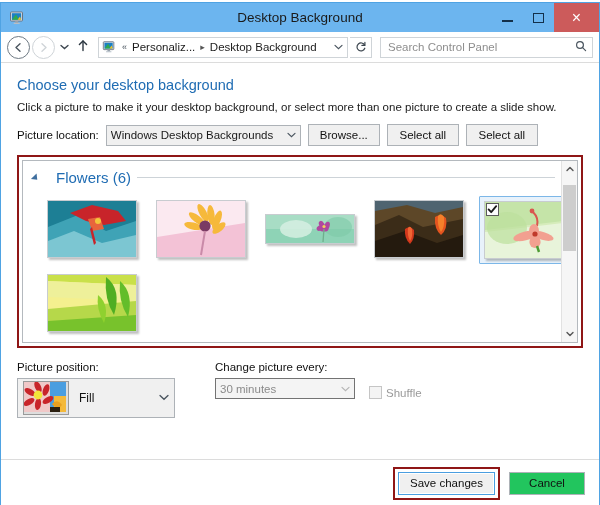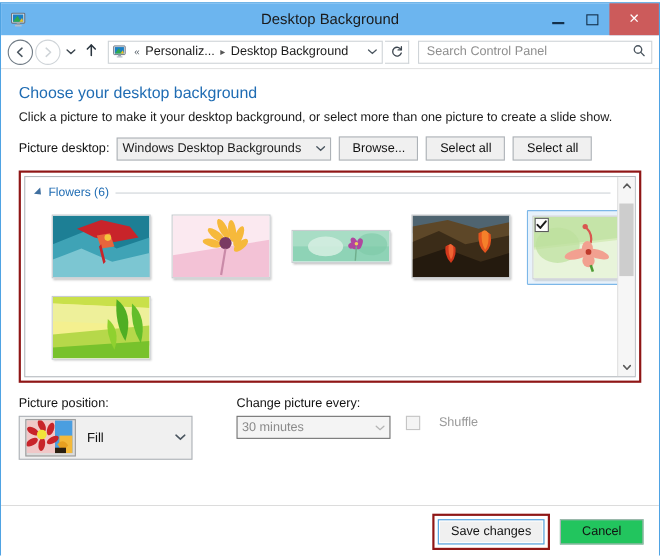--- a/index.html
+++ b/index.html
@@ -278,22 +278,23 @@
     width: 0; height: 0;
     border-left: 5px solid #3f6f9f;
     border-top: 4px solid transparent;
     border-bottom: 4px solid transparent;
     transform: rotate(45deg);
     flex: 0 0 auto;
     margin-left: 2px;
   }
   .grp-label {
     color: #1f6cb3;
-    font-size: 11px;
+    font-size: 15px;
     white-space: nowrap;
+    margin-left: 12px;
   }
   .grp-rule {
     flex: 1 1 auto;
     height: 1px;
     background: #cdd3d8;
   }
   .thumb-row {
     display: flex;
     align-items: flex-start;
     gap: 11px;
@@ -390,21 +391,21 @@
     background: #f4f4f4;
     display: flex;
     align-items: center;
     padding: 0 4px;
     box-sizing: border-box;
     font-size: 11.5px;
     color: #8a8a8a;
   }
   .time-combo .cv { flex: 1 1 auto; }
   .time-combo .cc { color: #b5b5b5; font-size: 9px; }
-  .shuffle-row { display: flex; align-items: flex-start; gap: 17px; margin-left: 14px; }
+  .shuffle-row { display: flex; align-items: flex-end; gap: 4px; margin-left: 14px; }
   .shuffle-box {
     width: 13px; height: 13px;
     border: 1px solid #c5c5c5;
     background: #f4f4f4;
     box-sizing: border-box;
   }
   .shuffle-label { font-size: 11.5px; color: #9a9a9a; }
   .opt-col-b { display: flex; }
 
   
@@ -544,21 +545,21 @@
           </svg>
       </span>
     </div>
   </div>
 
   <div class="content">
     <div class="page-title">Choose your desktop background</div>
     <div class="page-sub">Click a picture to make it your desktop background, or select more than one picture to create a slide show.</div>
 
     <div class="loc-row">
-      <span class="loc-label">Picture desktop:</span>
+      <span class="loc-label">Picture location:</span>
       <div class="combo">
         <span class="cv">Windows Desktop Backgrounds</span>
         <span class="cc">
           <svg width="9" height="6" viewBox="0 0 9 6">
               <path d="M1 1.4 L4.5 4.6 L8 1.4" fill="none" stroke="#4a555f" stroke-width="1.2" stroke-linecap="round"></path>
             </svg>
         </span>
       </div>
       <div class="btn">Browse...</div>
       <div class="btn">Select all</div>

